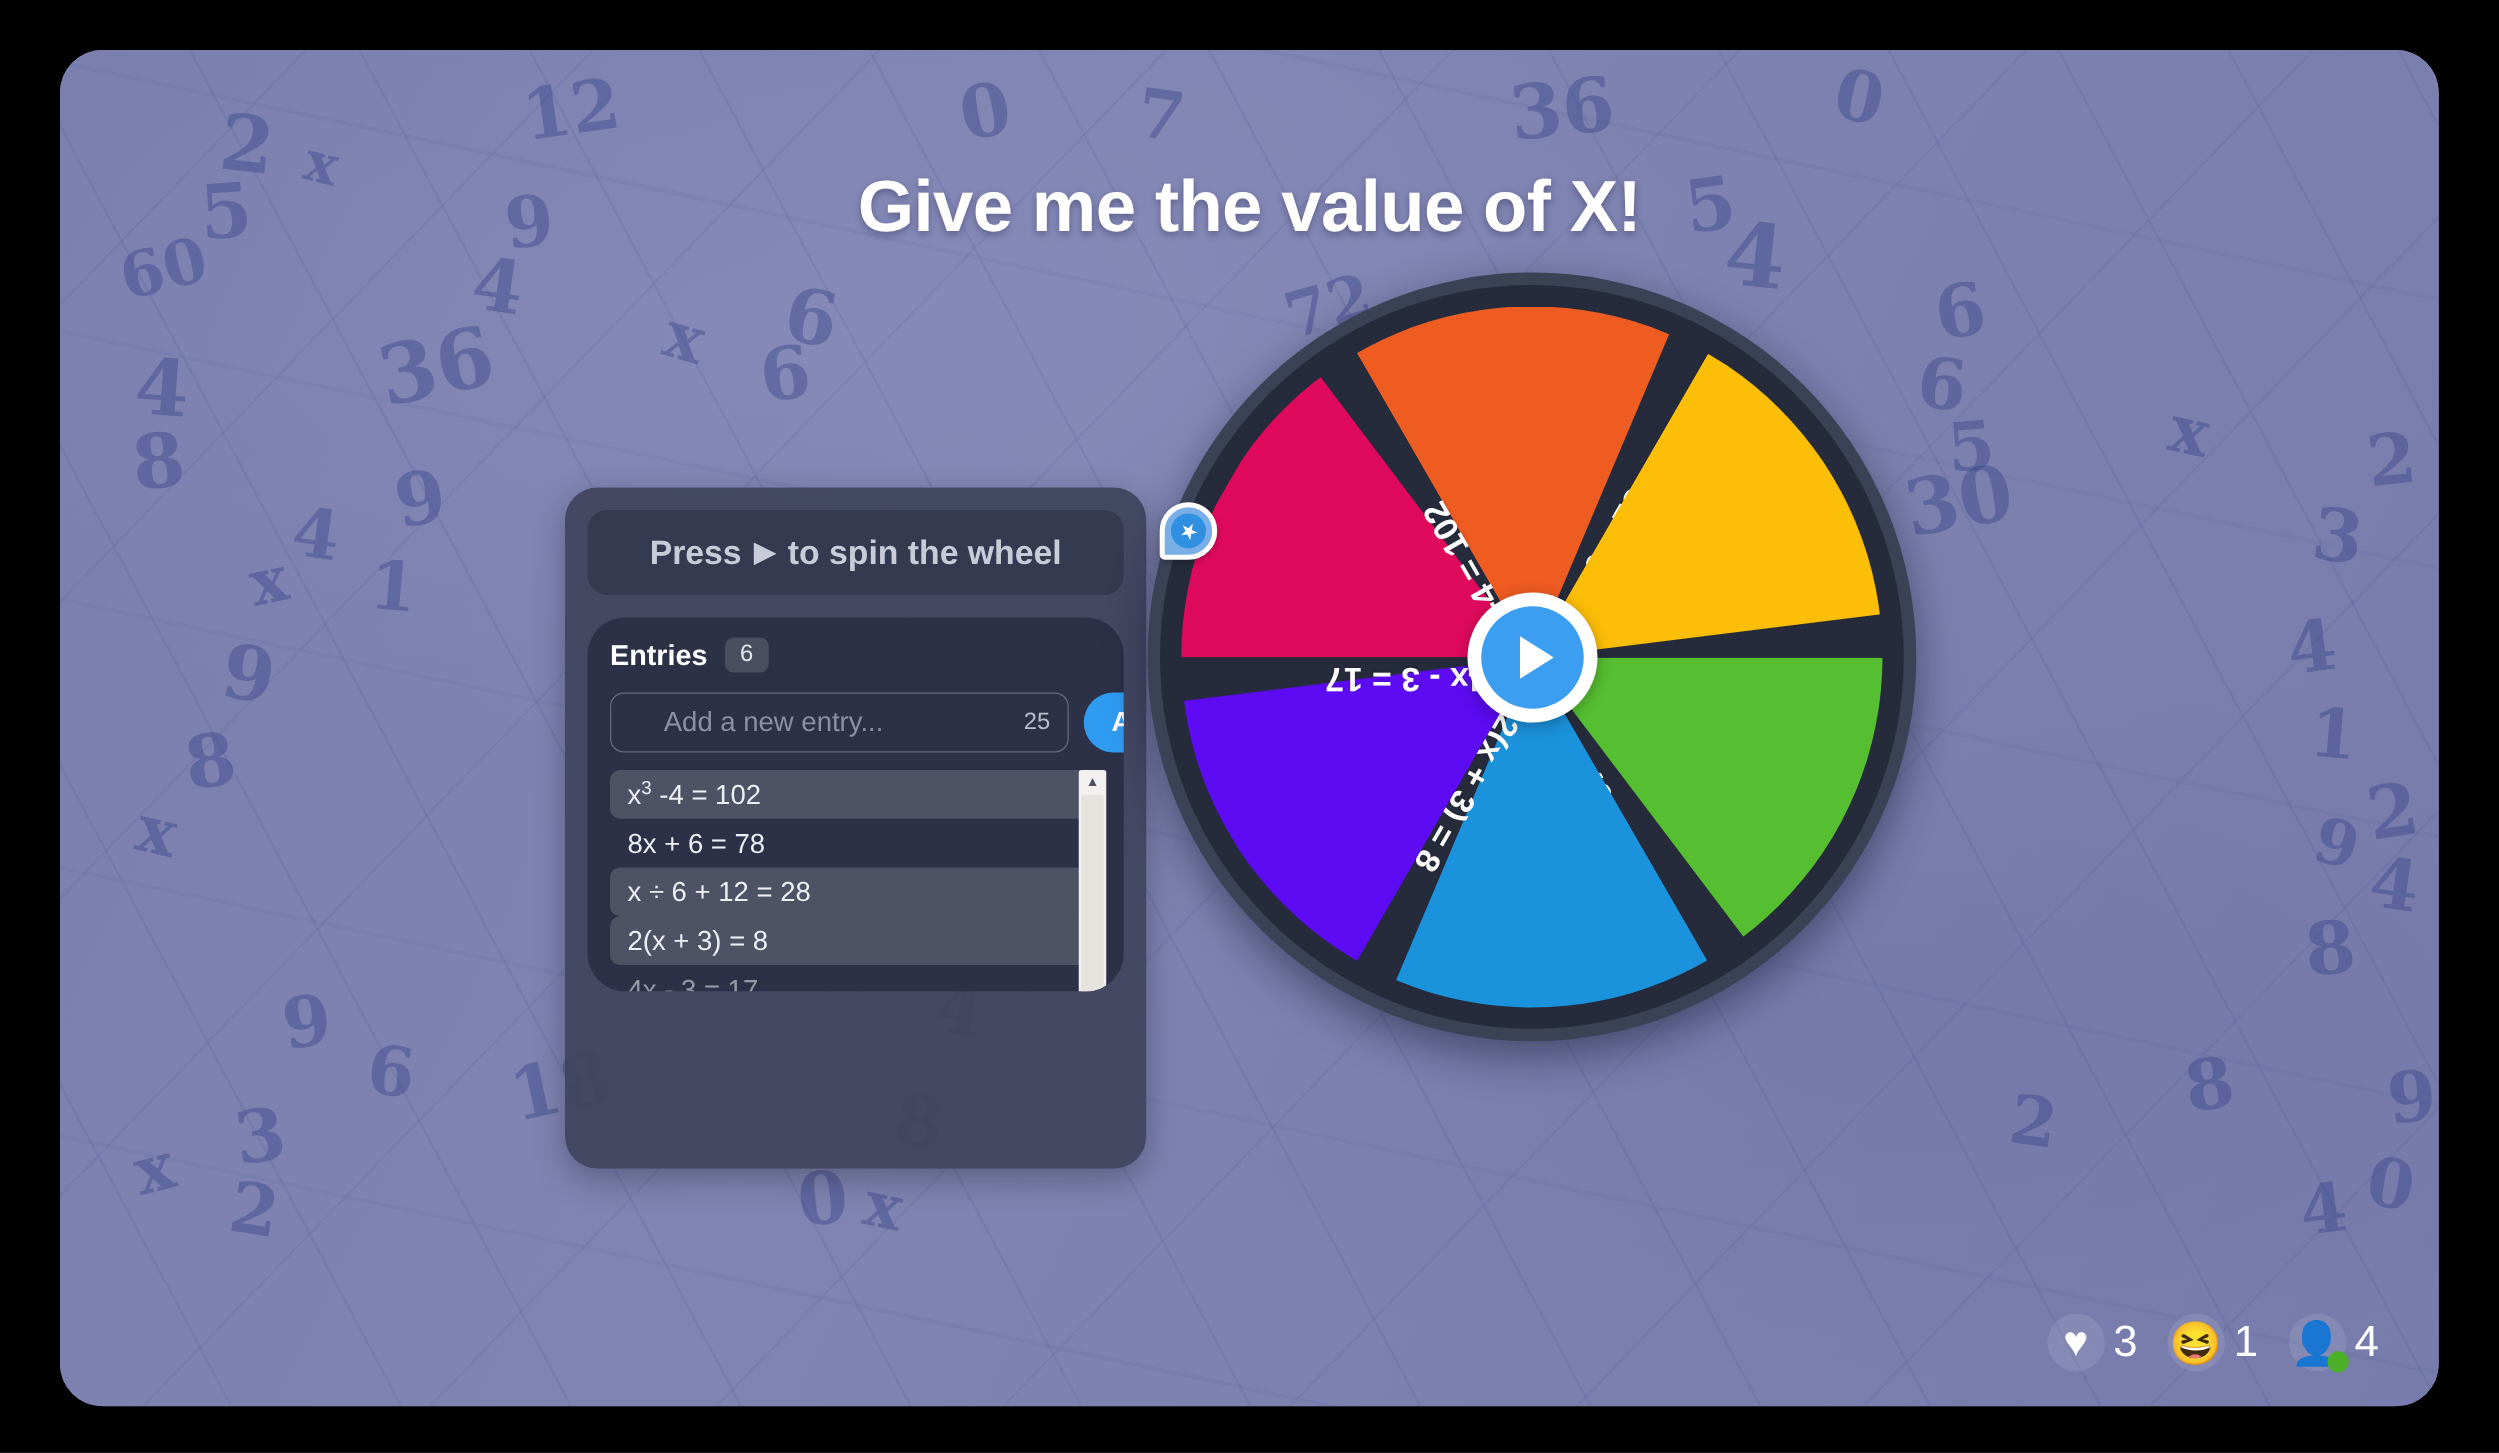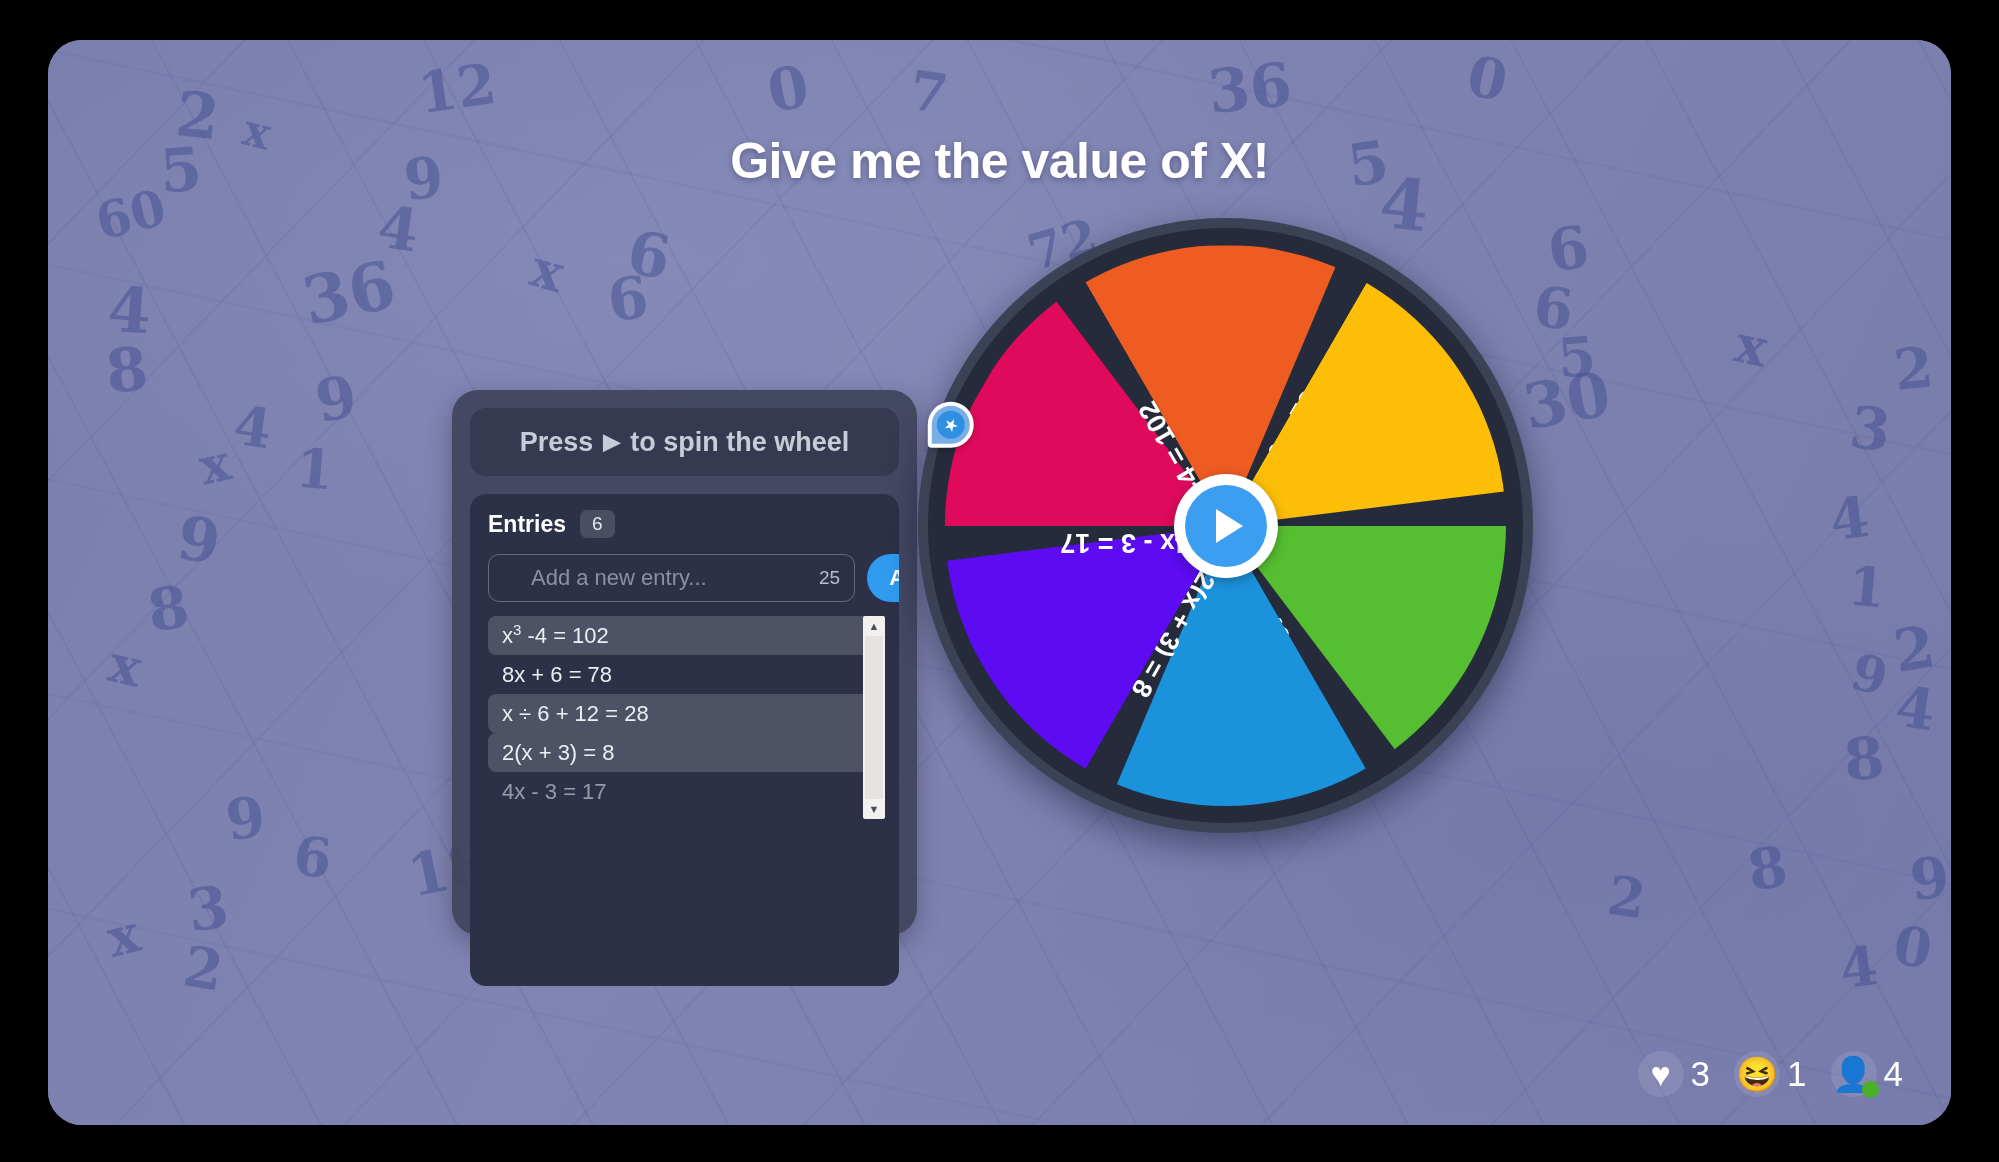--- a/index.html
+++ b/index.html
@@ -45,43 +45,43 @@
     display:flex; align-items:center; justify-content:center;
     color:#fff; font-size:30px; letter-spacing:.2px;
   }
   #joinbar .lead{ font-weight:400; }
   #joinbar .url{ font-weight:700; margin-left:10px; }
 
   
   #title{
     position:absolute; top:92px; left:0; width:100%;
     text-align:center; color:#fff;
-    font-size:50px; font-weight:700; letter-spacing:-.5px;
+    font-size:58px; font-weight:700; letter-spacing:-.5px;
     text-shadow:0 2px 6px rgba(20,24,60,.35);
   }
 
   
   #panel{
     position:absolute; left:404px; top:350px; width:465px; height:545px;
     background:rgba(63,68,92,.93);
     border-radius:26px;
     padding:18px;
     box-shadow:0 8px 26px rgba(0,0,0,.28);
   }
   #spinhint{
     height:68px; border-radius:16px;
     background:#353a51;
     display:flex; align-items:center; justify-content:center;
     color:#c9ccd8; font-size:27px; font-weight:700;
   }
   #spinhint .tri{ margin:0 10px; font-size:22px; }
 
   #entriesbox{
-    margin-top:18px; height:492px;
-    background:#2c3147; border-radius:16px;
+    margin-top:18px; height:299px;
+    background:#2c3147; border-radius:30px;
     padding:16px 18px 0 18px; position:relative; overflow:hidden;
   }
   .entries-head{ display:flex; align-items:center; gap:14px; }
   .entries-head .lbl{ color:#fff; font-size:23px; font-weight:700; }
   .entries-head .cnt{
     background:rgba(255,255,255,.14); color:#e6e8f0;
     font-size:19px; border-radius:7px; padding:3px 12px;
   }
 
   .addrow{ display:flex; align-items:center; gap:12px; margin-top:16px; }

